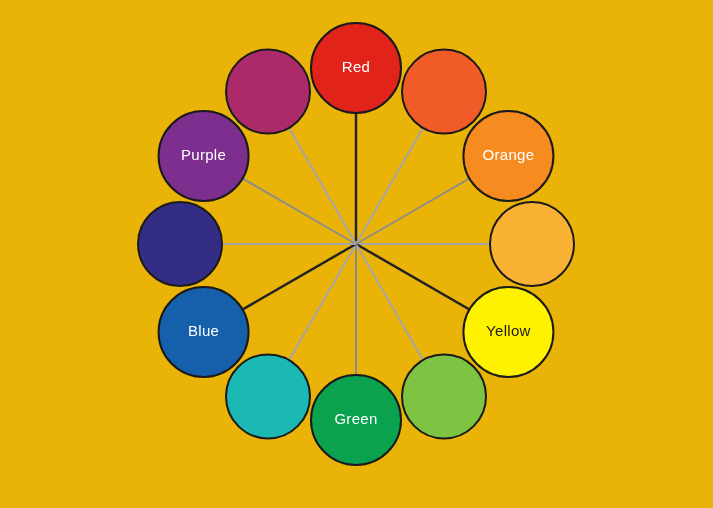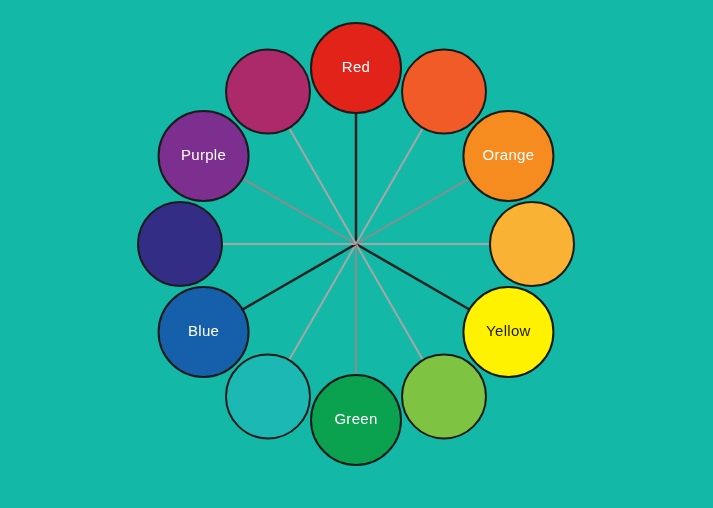--- a/index.html
+++ b/index.html
@@ -5,21 +5,21 @@
   html, body {
     margin: 0;
     padding: 0;
     background: #ffffff;
     font-family: "Liberation Sans", sans-serif;
   }
   .stage {
     position: relative;
     width: 713px;
     height: 508px;
-    background: #14b8a6;
+    background: #eab308;
     overflow: hidden;
   }
   svg text {
     font-family: "Liberation Sans", sans-serif;
     font-size: 15px;
     letter-spacing: 0.3px;
   }
 </style>
 </head>
 <body>

